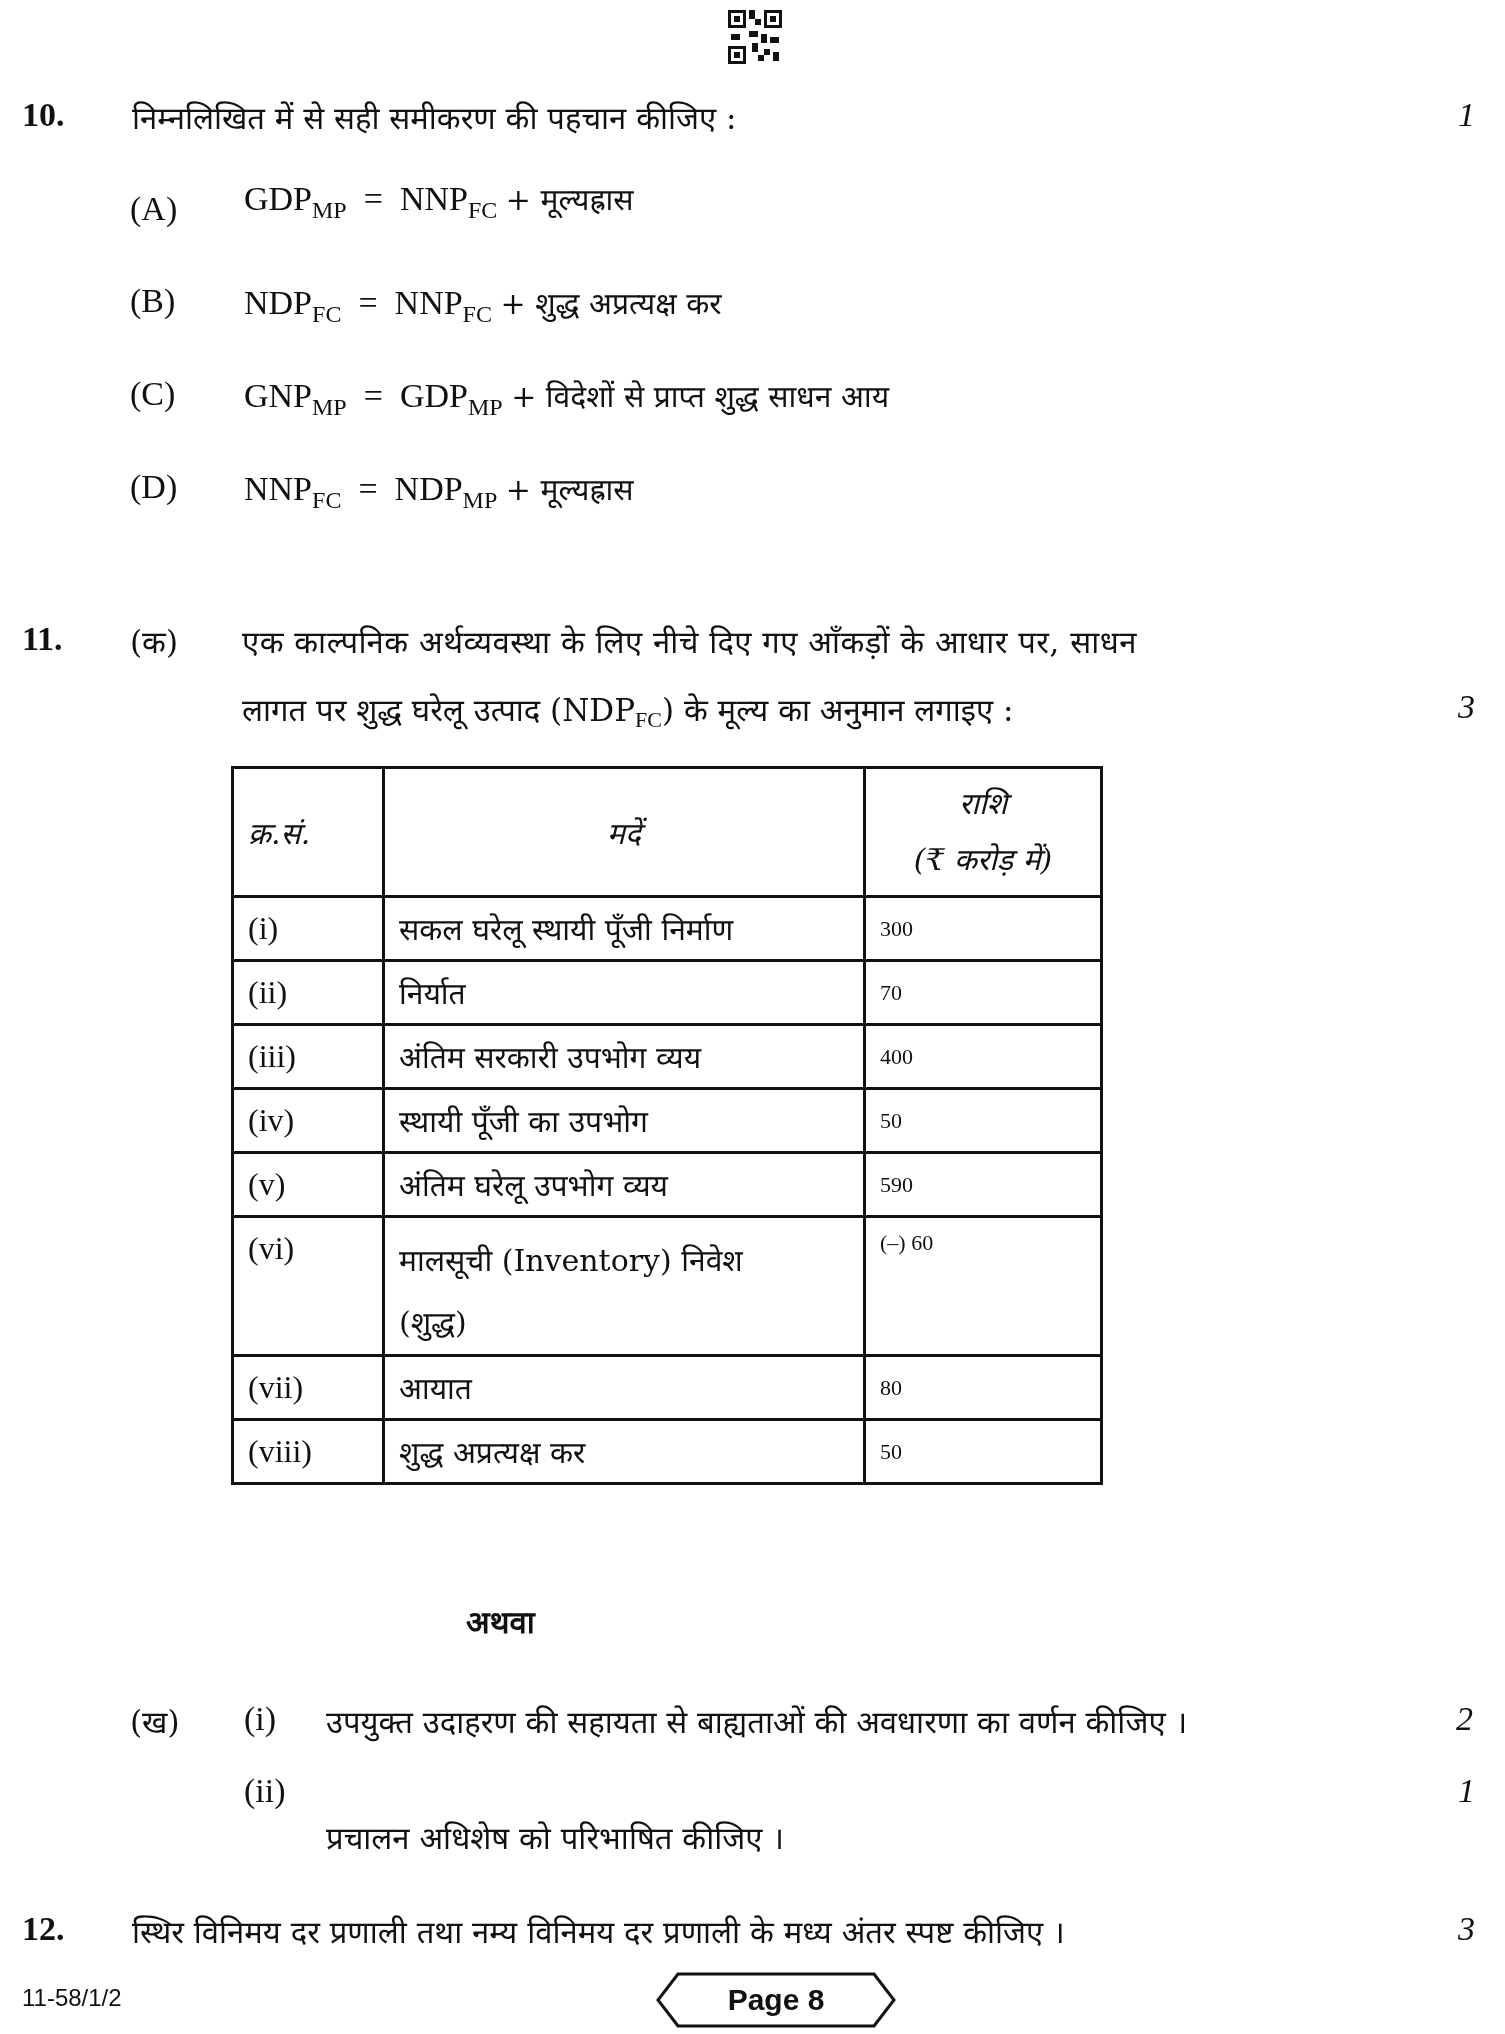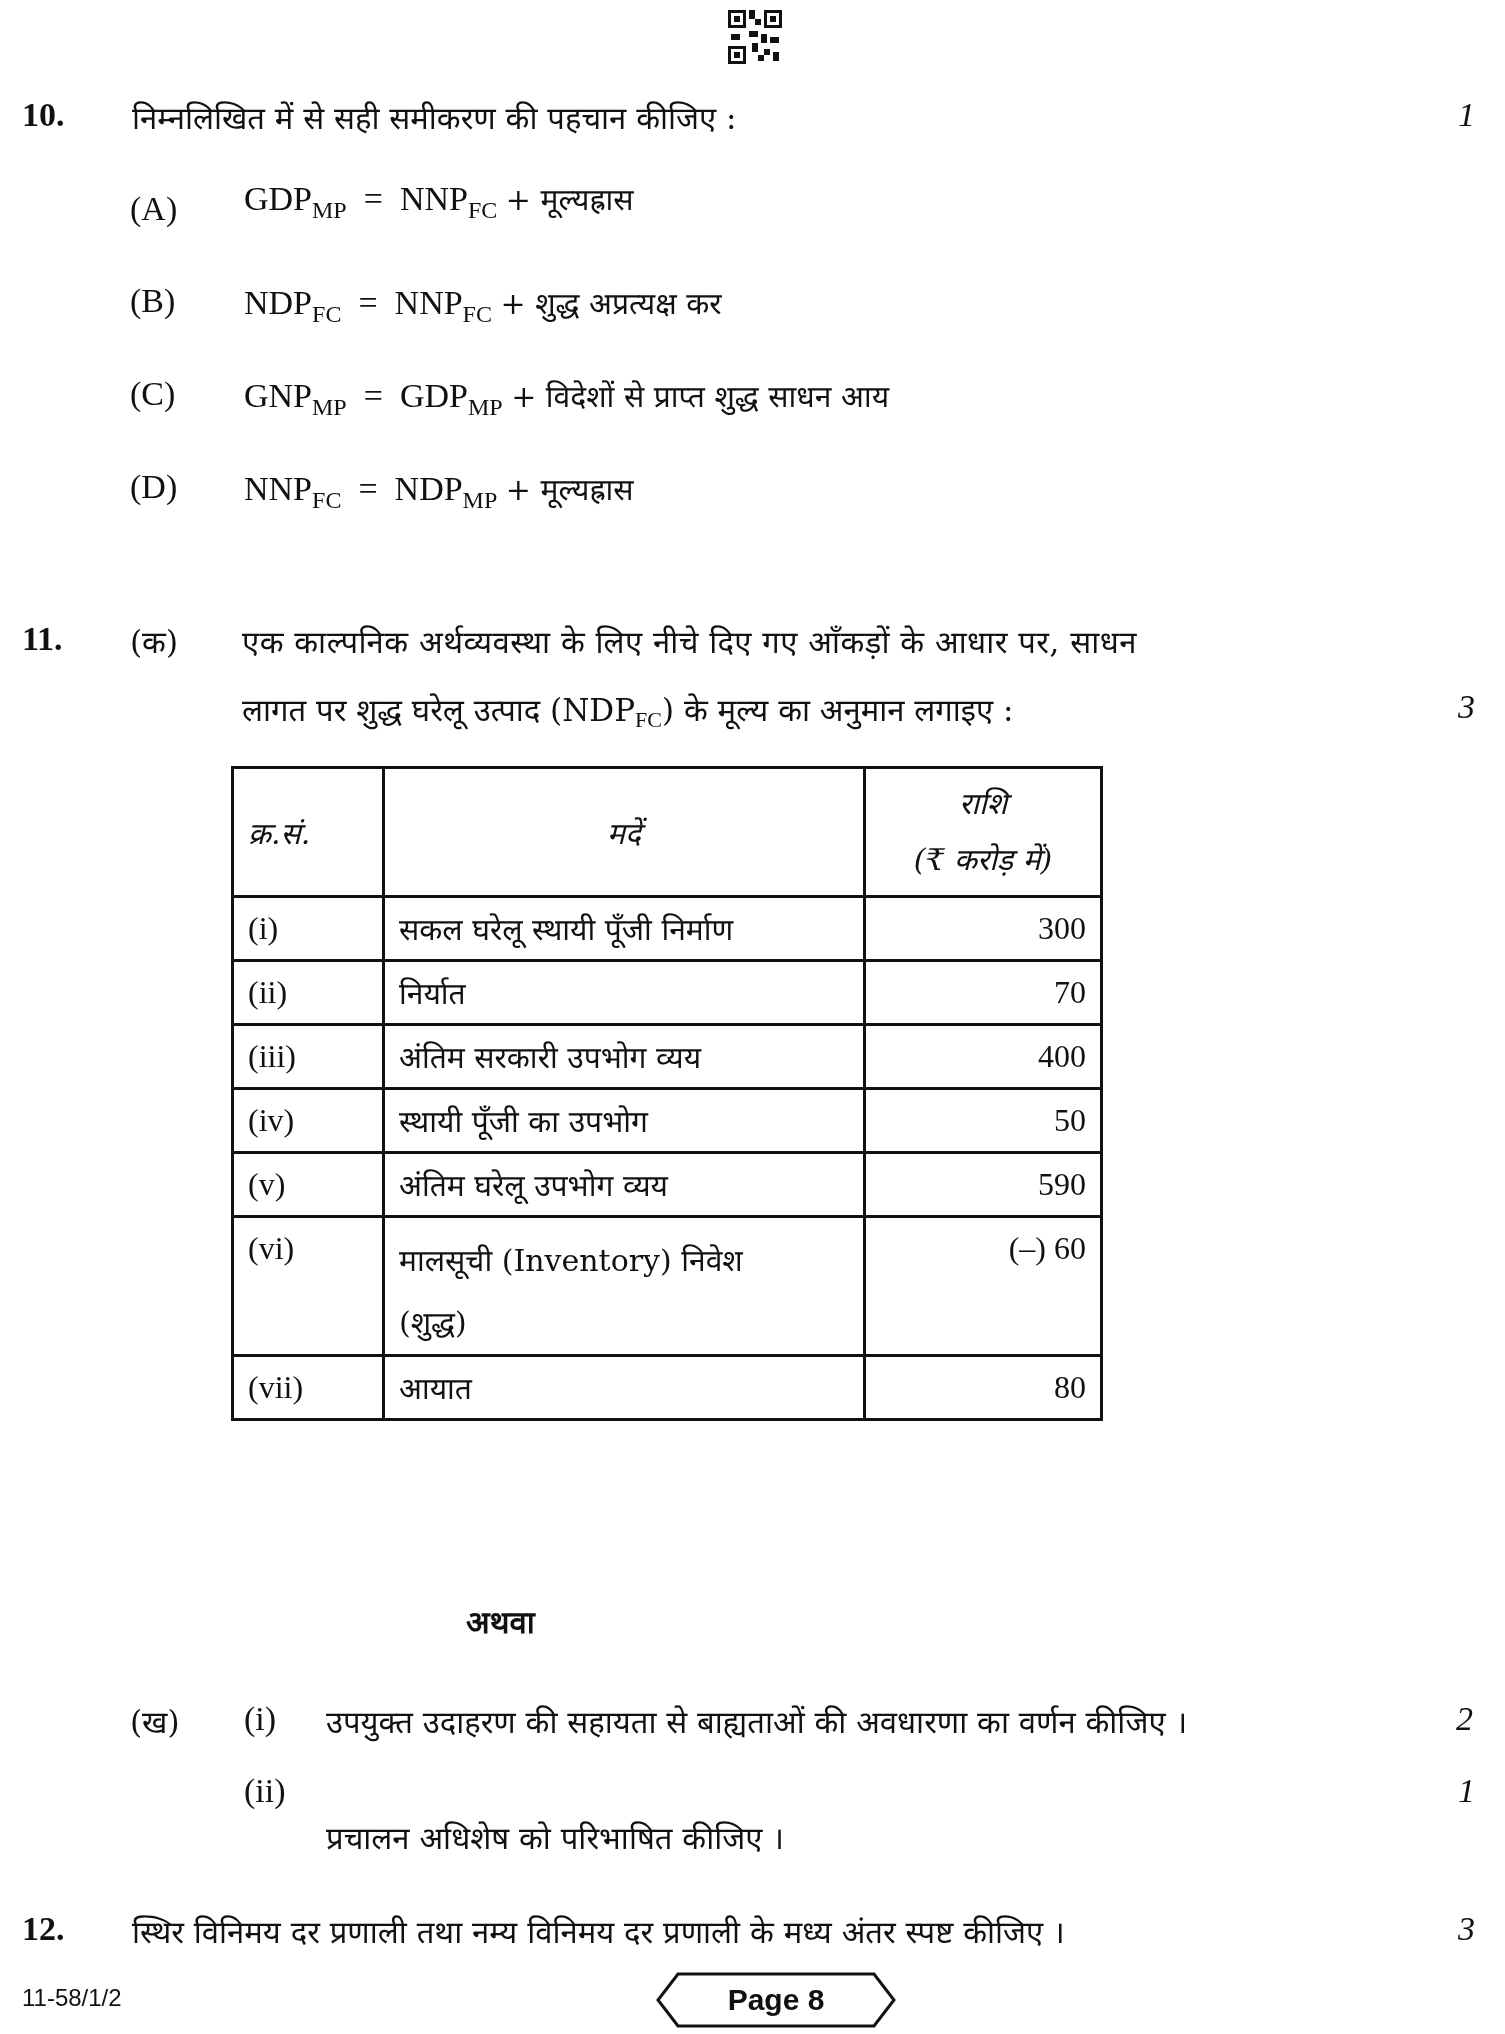--- a/index.html
+++ b/index.html
@@ -12,21 +12,21 @@
   .opt-label { font-family:"Liberation Serif", serif; font-size:34px; }
   .eq { font-family:"Liberation Serif", serif; font-size:34px; white-space:nowrap; }
   .eq sub { font-size:24px; vertical-align:-8px; }
   .eq .hi { font-family:"DejaVu Serif", serif; font-size:30px; }
   table.data { position:absolute; left:231px; top:766px; border-collapse:collapse; }
   table.data td, table.data th { border:3px solid #111; font-size:30px; padding:0 14px; }
   table.data th { font-weight:normal; font-style:italic; height:126px; }
   table.data td { height:61px; vertical-align:middle; }
   table.data td.sn { width:120px; font-family:"Liberation Serif", serif; font-size:32px; }
   table.data td.item { width:450px; }
-  table.data td.amt { width:206px; text-align:right; font-family:"Liberation Serif", serif; font-size:32px; }
+  table.data td.amt { width:206px; font-family:"Liberation Serif", serif; font-size:22px; }
   table.data tr.tall td { height:122px; vertical-align:top; padding-top:12px; }
   .qr { position:absolute; left:728px; top:10px; width:54px; height:54px; }
   .footer-code { font-family:"Liberation Sans", sans-serif; font-size:24px; }
   .page-badge { position:absolute; left:656px; top:1972px; width:240px; height:56px; }
   .page-badge span { position:absolute; left:0; top:0; width:240px; height:56px; line-height:56px;
                      text-align:center; font-family:"Liberation Sans", sans-serif; font-weight:bold; font-size:30px; }
 </style>
 </head>
 <body>
 
@@ -148,20 +148,25 @@
       <div>मालसूची (Inventory) निवेश</div>
       <div>(शुद्ध)</div>
     </td>
     <td class="amt">(–) 60</td>
   </tr>
   <tr>
     <td class="sn">(vii)</td>
     <td class="item">आयात</td>
     <td class="amt">80</td>
   </tr>
+  <tr>
+    <td class="sn">(viii)</td>
+    <td class="item">शुद्ध अप्रत्यक्ष कर</td>
+    <td class="amt">50</td>
+  </tr>
 </tbody>
   </table>
 
 <div class="abs txt" style="left:466px;top:1600px;font-weight:bold;">अथवा</div>
 
 <div class="abs txt" style="left:130px;top:1700px;">(ख)</div>
 <div class="abs opt-label" style="left:244px;top:1700px;">(i)</div>
 <div class="abs txt" style="left:326px;top:1700px;">उपयुक्त उदाहरण की सहायता से बाह्यताओं की अवधारणा का वर्णन कीजिए ।</div>
 <div class="abs marks" style="left:1456px;top:1700px;">2</div>
 

